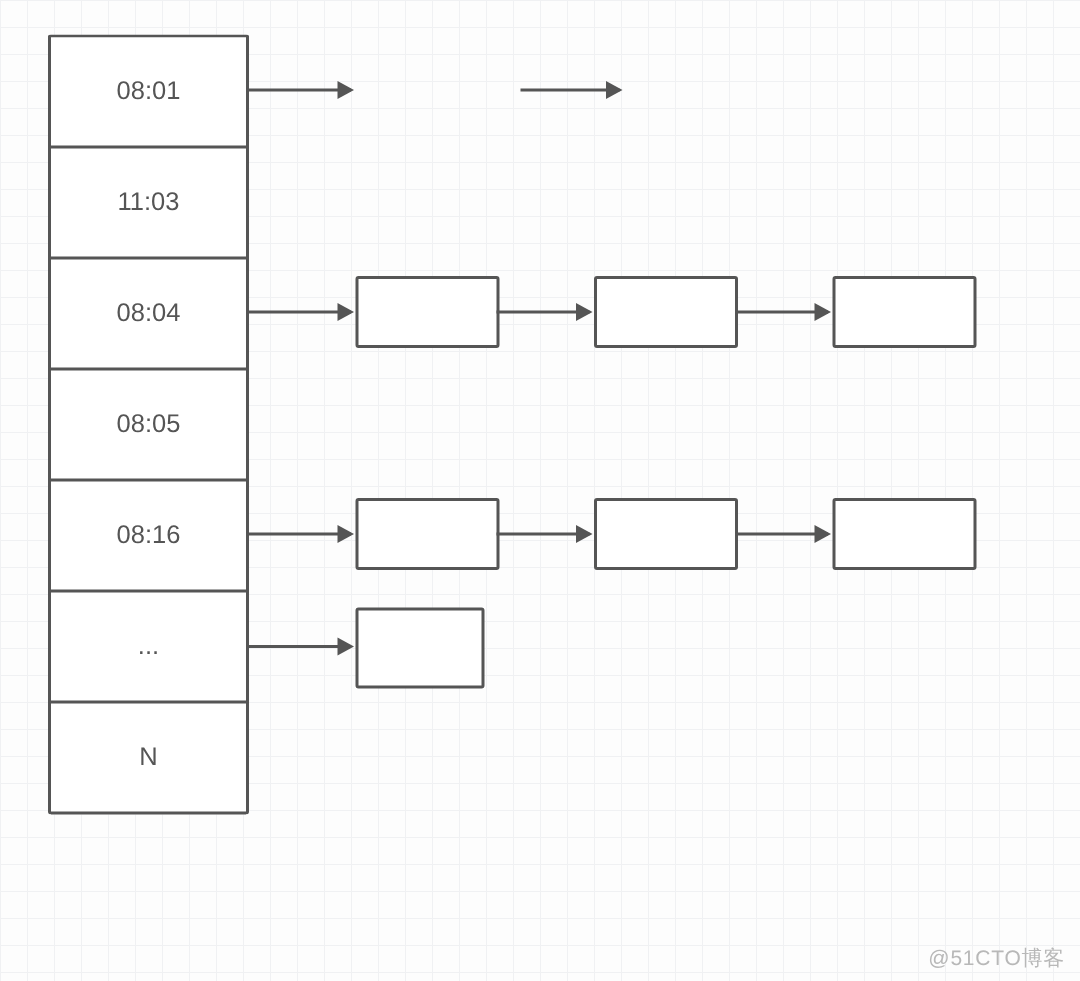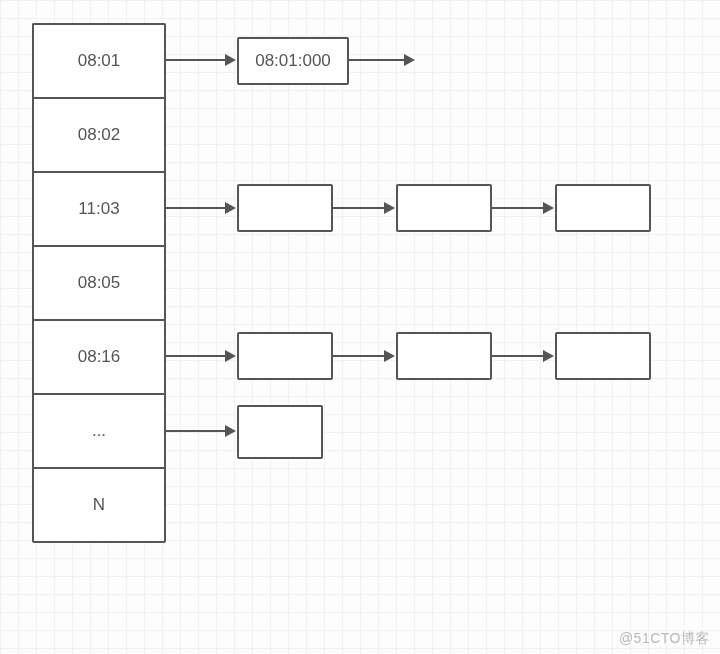--- a/index.html
+++ b/index.html
@@ -84,43 +84,40 @@
 </head>
 <body>
 
 <div class="canvas">
 
   <div class="column">
     <div class="cell">
         <span>08:01</span>
       </div>
     <div class="cell">
-        <span>08:02</span>
+        <span>11:03</span>
       </div>
     <div class="cell">
-        <span>11:03</span>
+        <span>08:04</span>
       </div>
     <div class="cell">
         <span>08:05</span>
       </div>
     <div class="cell">
         <span>08:16</span>
       </div>
     <div class="cell">
         <span>...</span>
       </div>
     <div class="cell">
         <span>N</span>
       </div>
   </div>
 
   <div class="arrow" style="left:164px; top:59px; width:70px;"></div>
-  <div class="node wide" style="left:237px; top:37px;">
-    <span>08:01:000</span>
-  </div>
   <div class="arrow" style="left:347px; top:59px; width:66px;"></div>
 
   <div class="arrow" style="left:164px; top:207px; width:70px;"></div>
   <div class="node medium" style="left:237px; top:184px;">
     <span></span>
   </div>
   <div class="arrow" style="left:331px; top:207px; width:62px;"></div>
   <div class="node medium" style="left:396px; top:184px;">
     <span></span>
   </div>

